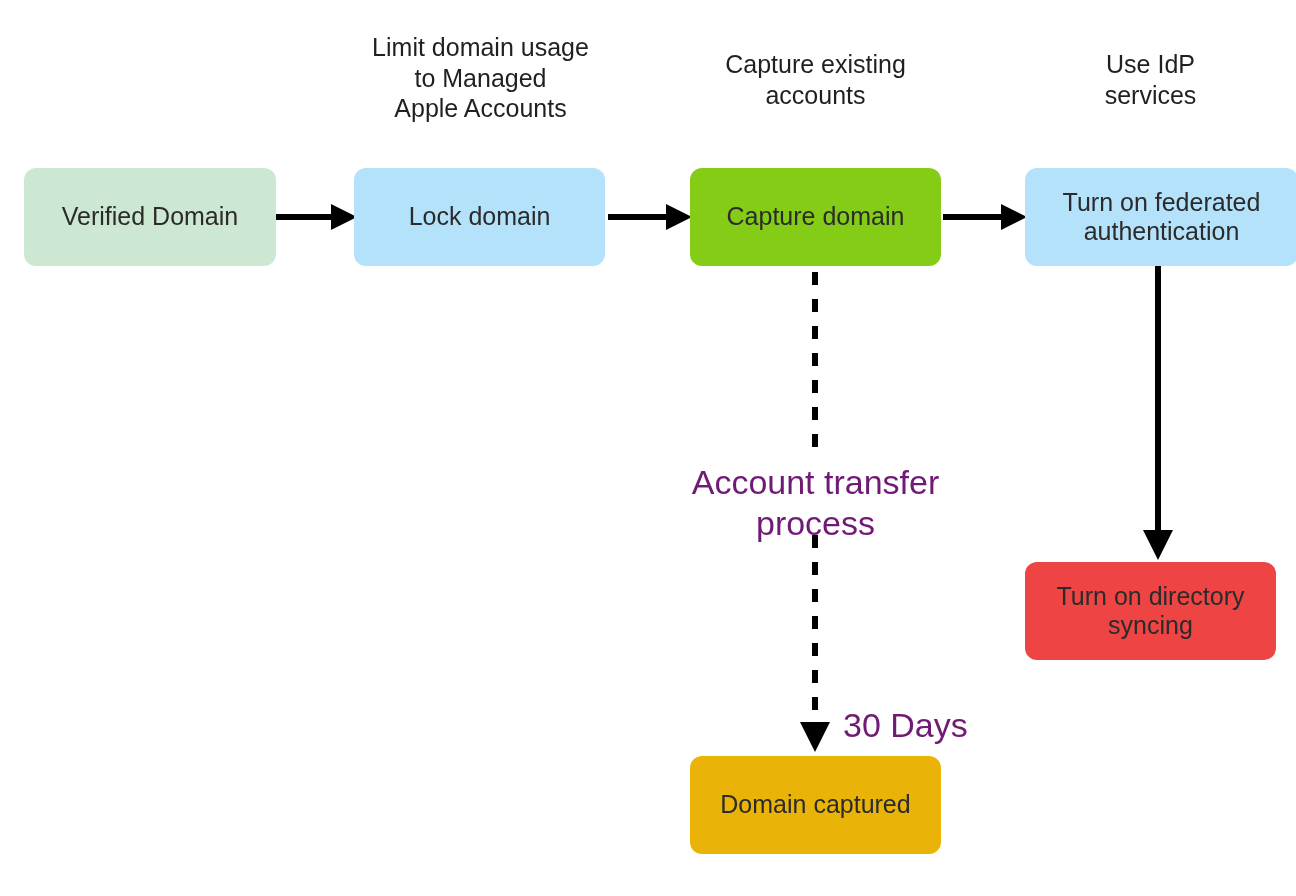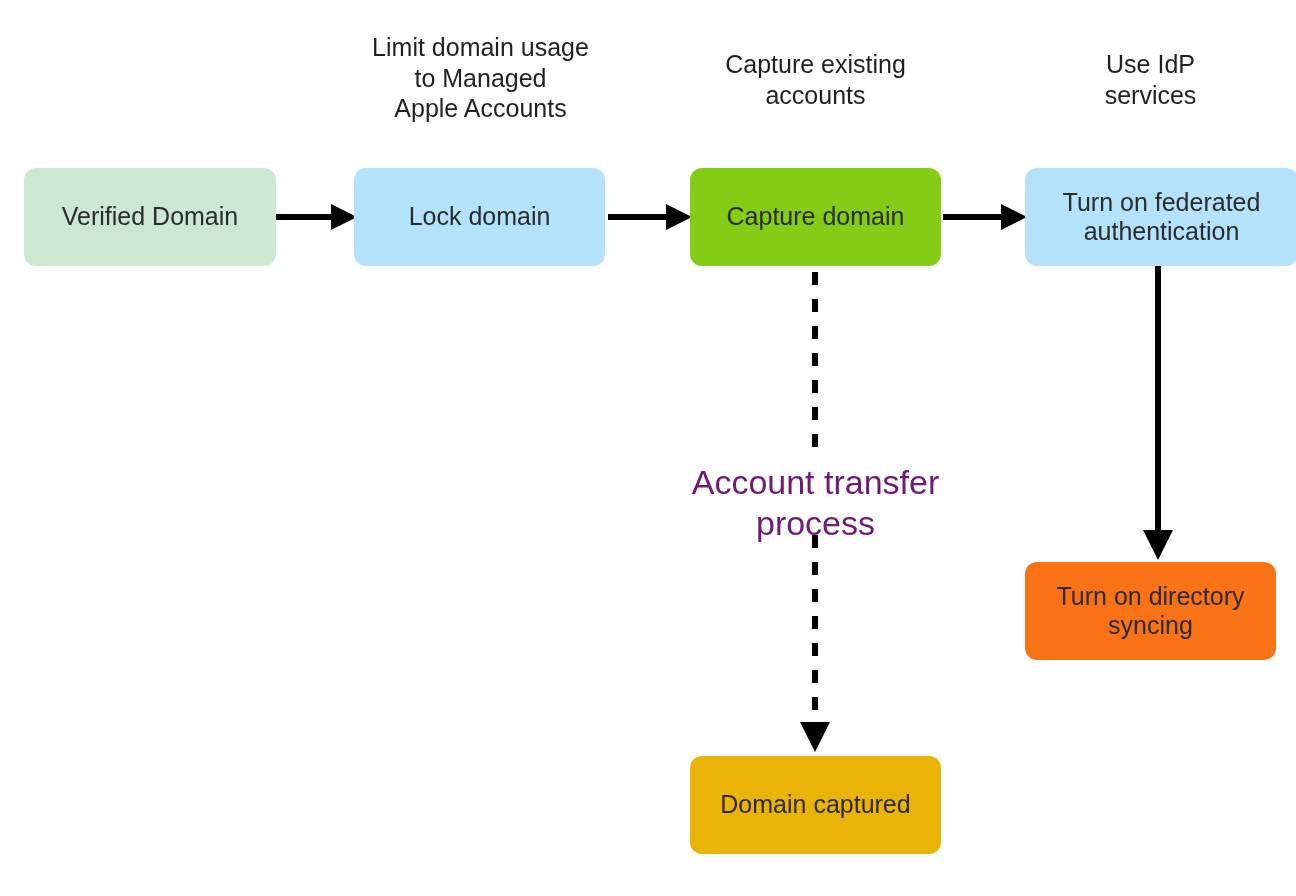--- a/index.html
+++ b/index.html
@@ -103,22 +103,23 @@
 
   <div class="node" style="left:24px; top:168px; width:252px; height:98px; background:#cde8d2;">Verified Domain</div>
 
   <div class="node" style="left:354px; top:168px; width:251px; height:98px; background:#b3e2fa;">Lock domain</div>
 
   <div class="node" style="left:690px; top:168px; width:251px; height:98px; background:#84cc16;">Capture domain</div>
 
   <div class="node" style="left:1025px; top:168px; width:273px; height:98px; background:#b3e2fa;">Turn on federated
 authentication</div>
 
-  <div class="node" style="left:1025px; top:562px; width:251px; height:98px; background:#f97316;">Turn on directory
+  <div class="node" style="left:1025px; top:562px; width:251px; height:98px; background:#ef4444;">Turn on directory
 syncing</div>
 
   <div class="node" style="left:690px; top:756px; width:251px; height:98px; background:#eab308;">Domain captured</div>
 
   <div class="edge-label" style="left:690px; top:462px; width:251px; text-align:center;">Account transfer
 process</div>
 
+  <div class="edge-label" style="left:843px; top:705px; width:160px; text-align:left;">30 Days</div>
 
 </div>
 
 </body></html>

